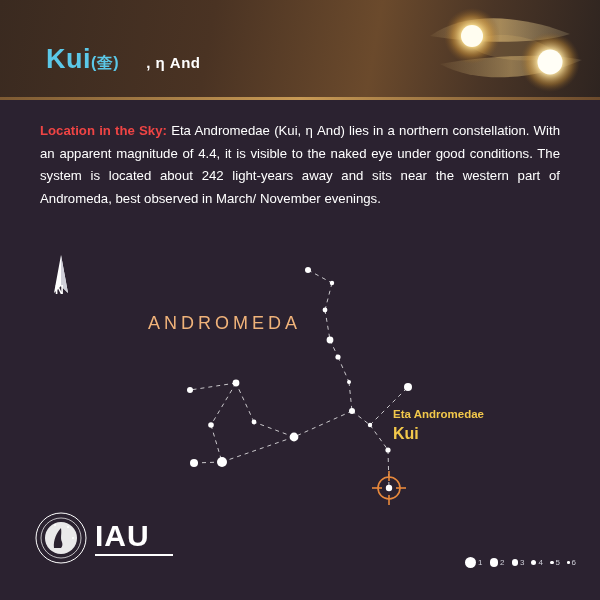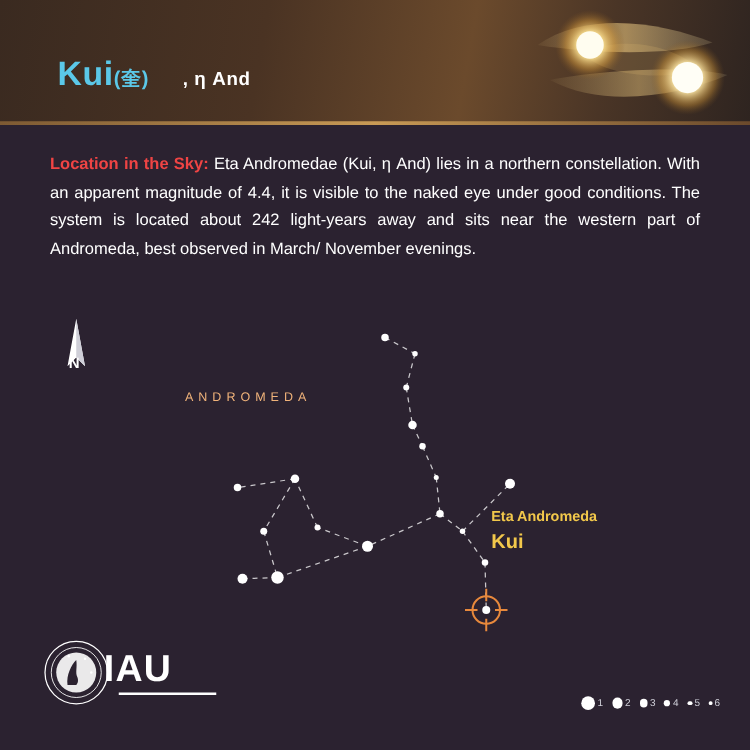--- a/index.html
+++ b/index.html
@@ -77,21 +77,21 @@
     left: 0;
     top: 235px;
     width: 600px;
     height: 285px;
   }
   .constellation-name {
     position: absolute;
     left: 148px;
     top: 78px;
     color: #f0b37a;
-    font-size: 10px;
+    font-size: 18px;
     letter-spacing: 4px;
     font-weight: normal;
   }
   .compass-label {
     position: absolute;
     left: 55px;
     top: 48px;
     color: #ffffff;
     font-size: 12px;
     font-weight: bold;
@@ -108,21 +108,21 @@
     position: absolute;
     left: 393px;
     top: 190px;
     color: #f2c84b;
     font-size: 16px;
     font-weight: bold;
   }
   
   .iau-logo-text {
     position: absolute;
-    left: 83px;
+    left: 95px;
     top: 519px;
     color: #ffffff;
     font-size: 30px;
     font-weight: bold;
     letter-spacing: 1px;
   }
   .iau-logo-underline {
     position: absolute;
     left: 95px;
     top: 554px;
@@ -248,21 +248,21 @@
         <line x1="396" y1="253" x2="406" y2="253" stroke="#e8893c" stroke-width="1.6"></line>
       </g>
 
       <g>
         <path d="M61 20 L54 58 L61 51 L68 58 Z" fill="#ffffff"></path>
         <path d="M61 20 L61 51 L68 58 Z" fill="#cfcfd8"></path>
       </g>
     </svg>
     <div class="constellation-name">ANDROMEDA</div>
     <div class="compass-label">N</div>
-    <div class="target-label-1">Eta Andromeda</div>
+    <div class="target-label-1">Eta Andromedae</div>
     <div class="target-label-2">Kui</div>
   </div>
 
   <svg style="position:absolute; left:35px; top:512px;" width="52" height="52" viewBox="0 0 52 52">
     <circle cx="26" cy="26" r="25" fill="none" stroke="#ffffff" stroke-width="1"></circle>
     <circle cx="26" cy="26" r="20" fill="none" stroke="#ffffff" stroke-width="0.7"></circle>
     <circle cx="26" cy="26" r="16" fill="#ffffff" opacity="0.9"></circle>
     <path d="M19 36 C18 28, 22 20, 26 16 C27 22, 25 26, 27 30 C28 33, 27 35, 26 36 Z" fill="#2b2230"></path>
     <circle cx="20" cy="13" r="1" fill="#ffffff"></circle>
     <circle cx="33" cy="15" r="1" fill="#ffffff"></circle>

